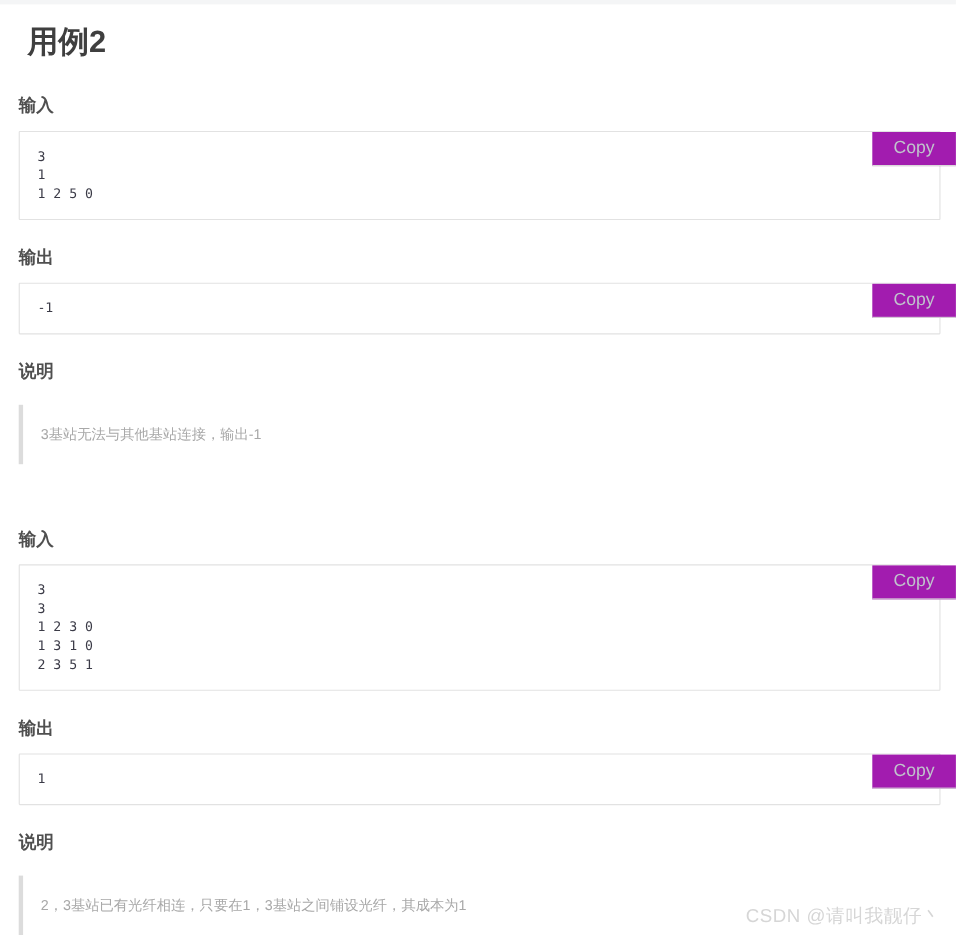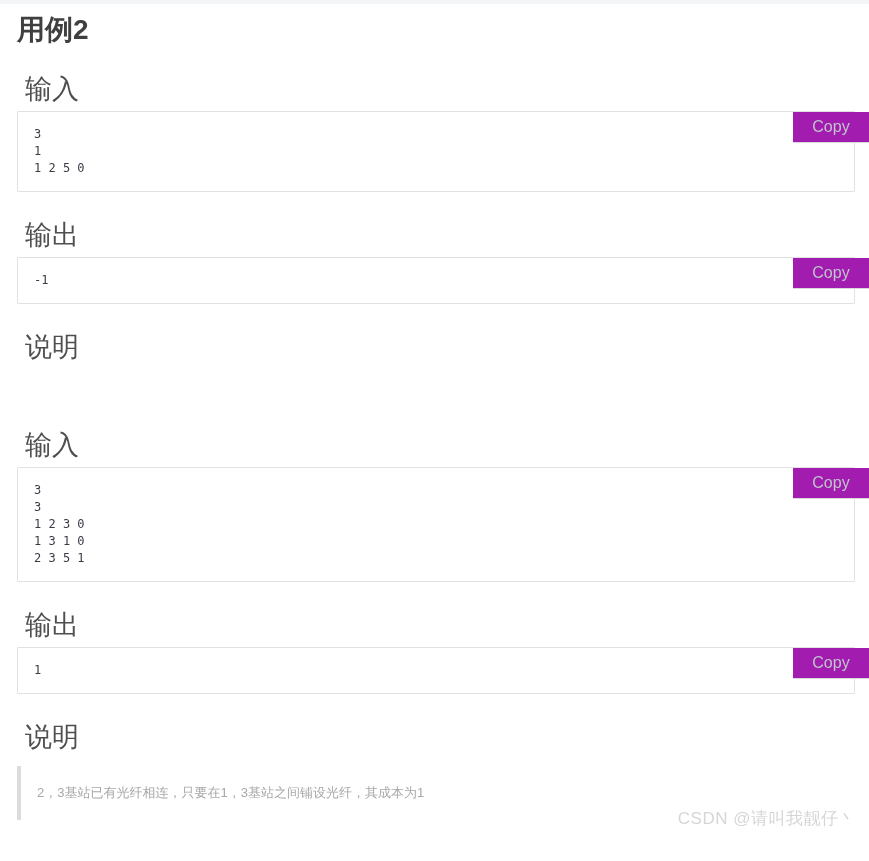--- a/index.html
+++ b/index.html
@@ -34,30 +34,30 @@
     position: absolute;
     top: 0; left: 0;
     width: 869px;
     padding: 0;
   }
 
   h2.case-title {
     font-size: 28px;
     font-weight: bold;
     color: #3f3f3f;
-    margin: 0;
+    margin: 8px;
     padding: 0 0 0 17px;
     line-height: 32px;
     letter-spacing: 0px;
   }
   h3.sub-title {
-    font-size: 27px;
-    font-weight: normal;
+    font-size: 16px;
+    font-weight: bold;
     color: #4f4f4f;
-    margin: 8px;
+    margin: 0;
     padding: 0 0 0 17px;
     line-height: 26px;
   }
 
   .code-wrap {
     position: relative;
     margin: 9px 14px 0 17px;
   }
   pre.code-box {
     box-sizing: border-box;
@@ -102,21 +102,21 @@
     margin: 0;
   }
 
   .spacer-lg { height: 34px; }
   .spacer-md { height: 22px; }
   .spacer-sm { height: 14px; }
 
   .watermark {
     position: absolute;
     right: 13px;
-    bottom: 31px;
+    bottom: 17px;
     color: #d6d6d6;
     font-size: 17px;
     letter-spacing: 0.5px;
     white-space: nowrap;
     font-family: "Liberation Sans", "DejaVu Sans", sans-serif;
     pointer-events: none;
   }
 </style>
 </head>
 <body>
@@ -144,20 +144,23 @@
     <h3 class="sub-title">输出</h3>
 
     <div class="code-wrap">
       <pre class="code-box">-1</pre>
       <div class="copy-btn">Copy</div>
     </div>
 
     <div class="spacer-md"></div>
     <h3 class="sub-title">说明</h3>
 
+    <blockquote class="note">
+      <p>3基站无法与其他基站连接，输出-1</p>
+    </blockquote>
 
     <div class="spacer-lg"></div>
 
     <div class="spacer-md"></div>
     <h3 class="sub-title">输入</h3>
 
     <div class="code-wrap">
       <pre class="code-box">3
 3
 1 2 3 0

